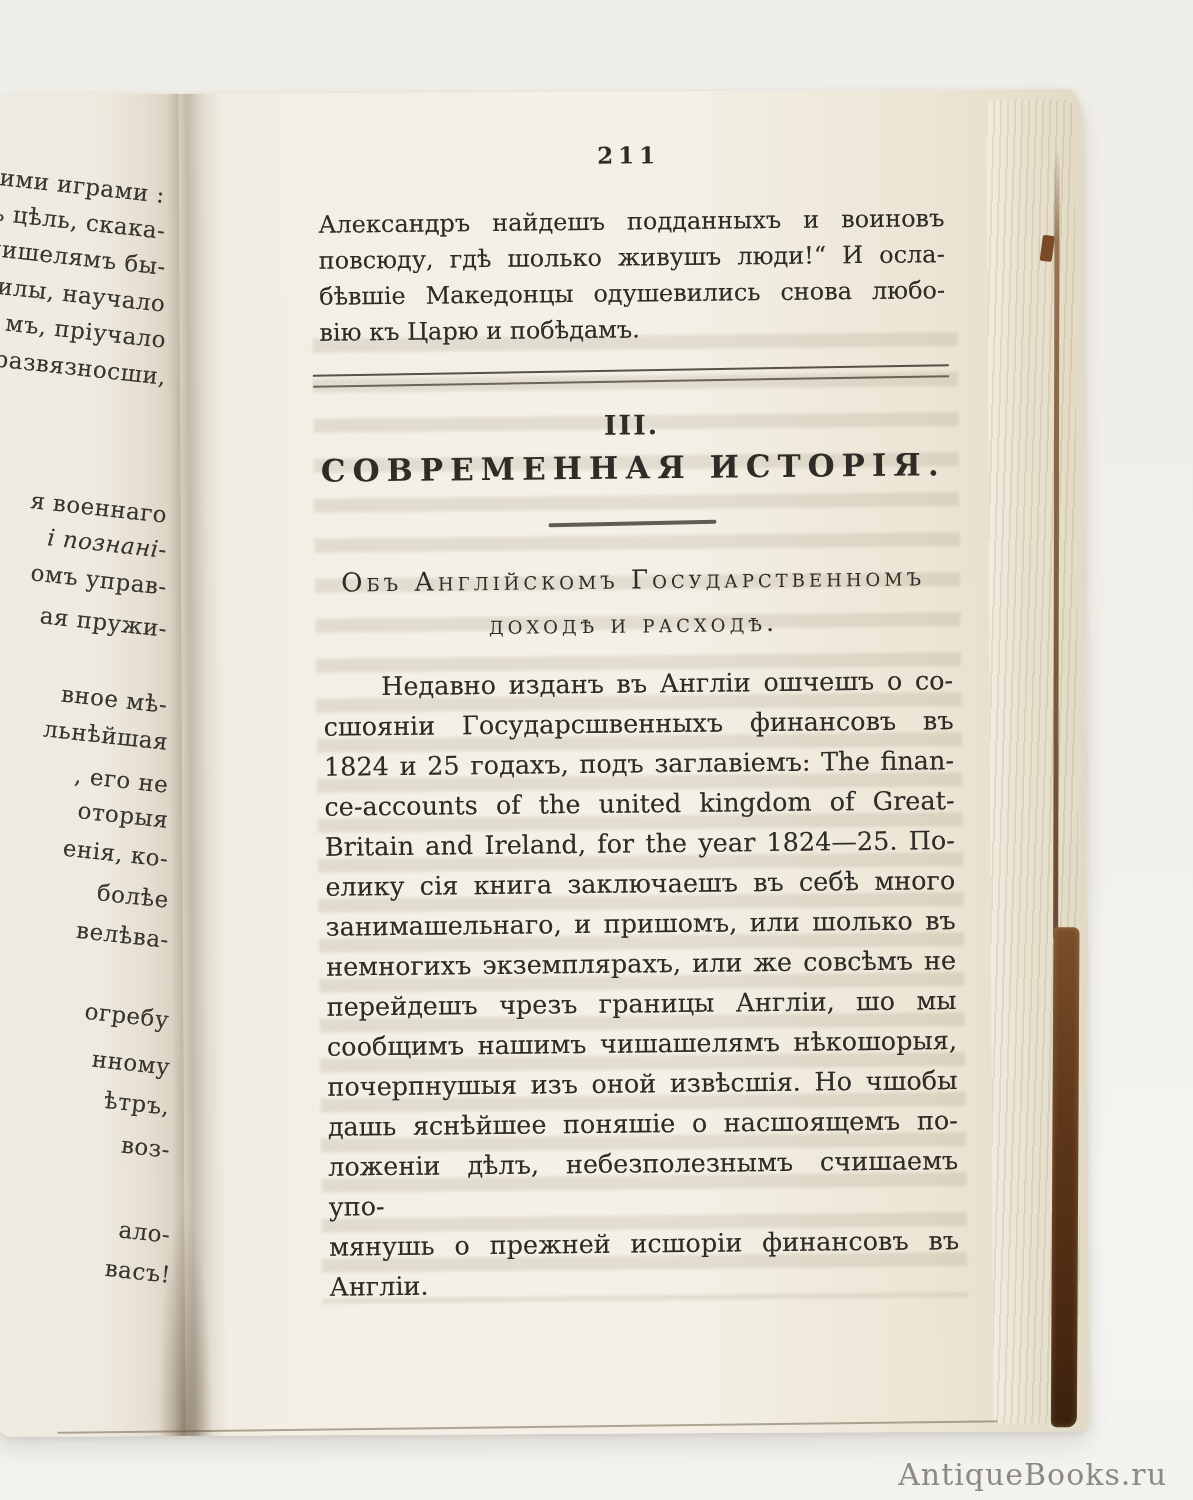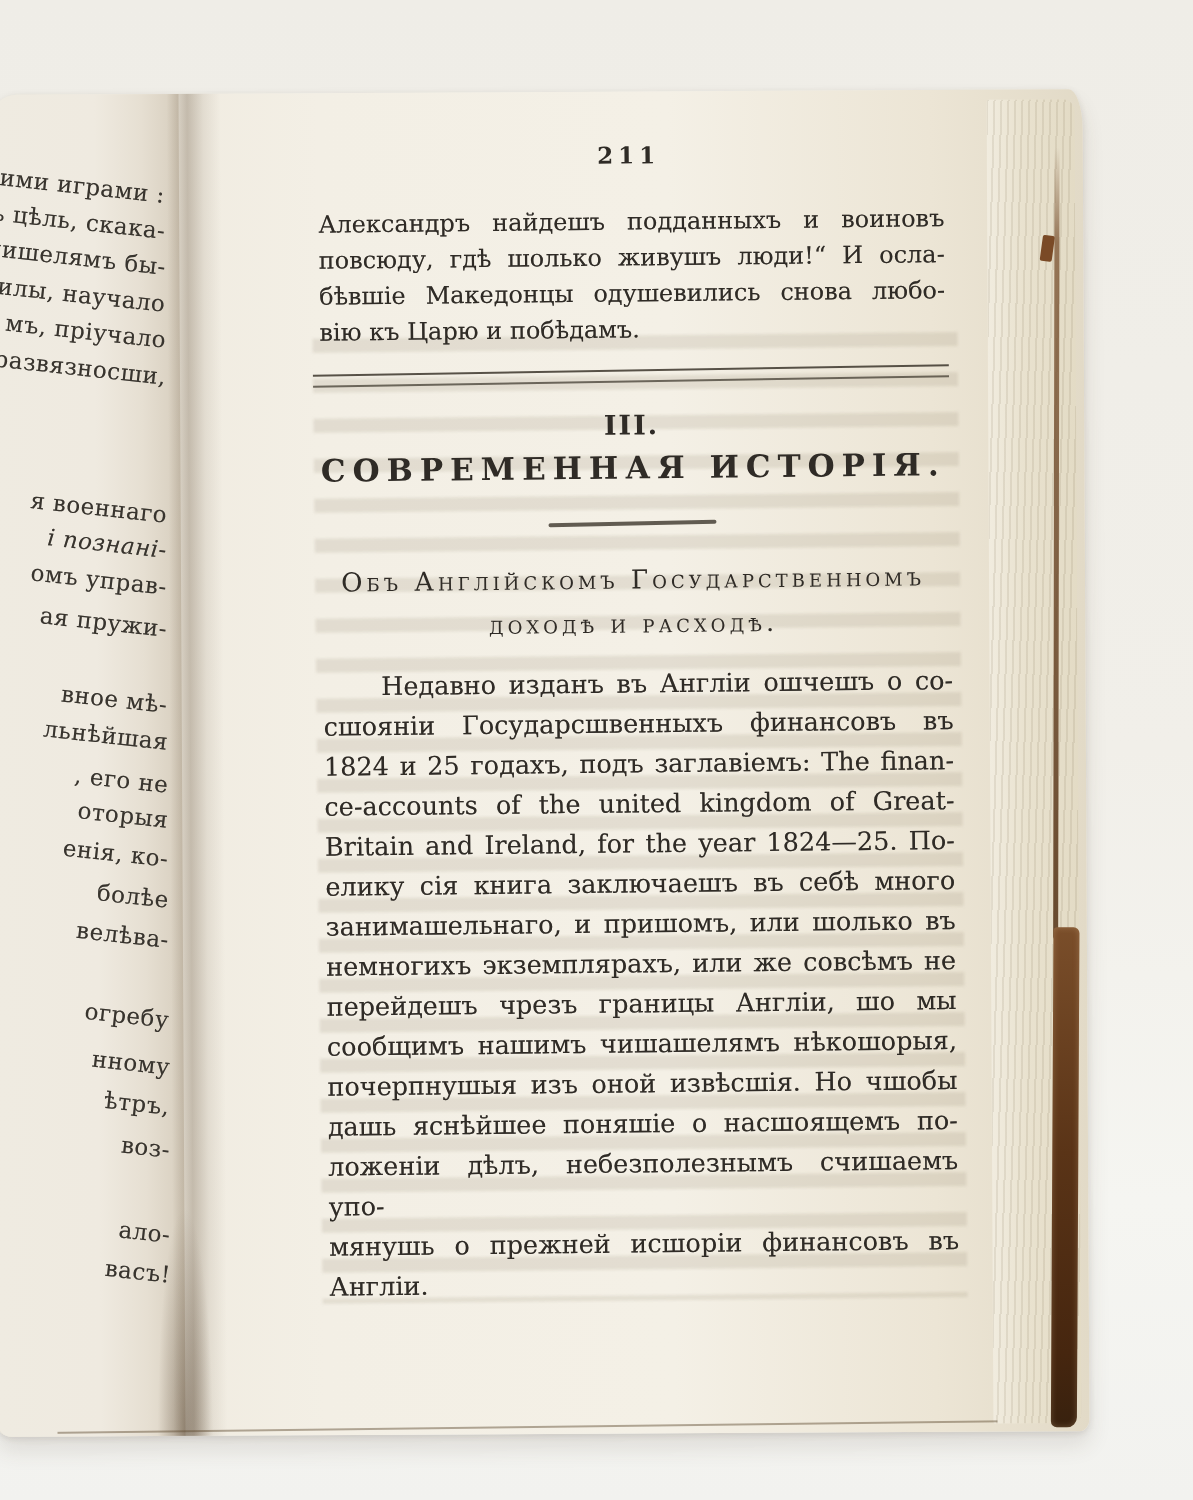--- a/index.html
+++ b/index.html
@@ -148,13 +148,14 @@
       </div>
     </div>
 
     <div class="fore-edge"></div>
     <div class="leather-line"></div>
     <div class="leather-wedge"></div>
     <div class="leather-notch"></div>
     <div class="bottom-edge"></div>
   </div>
 
+  <div class="watermark">AntiqueBooks.ru</div>
 </div>
 
 </body></html>

